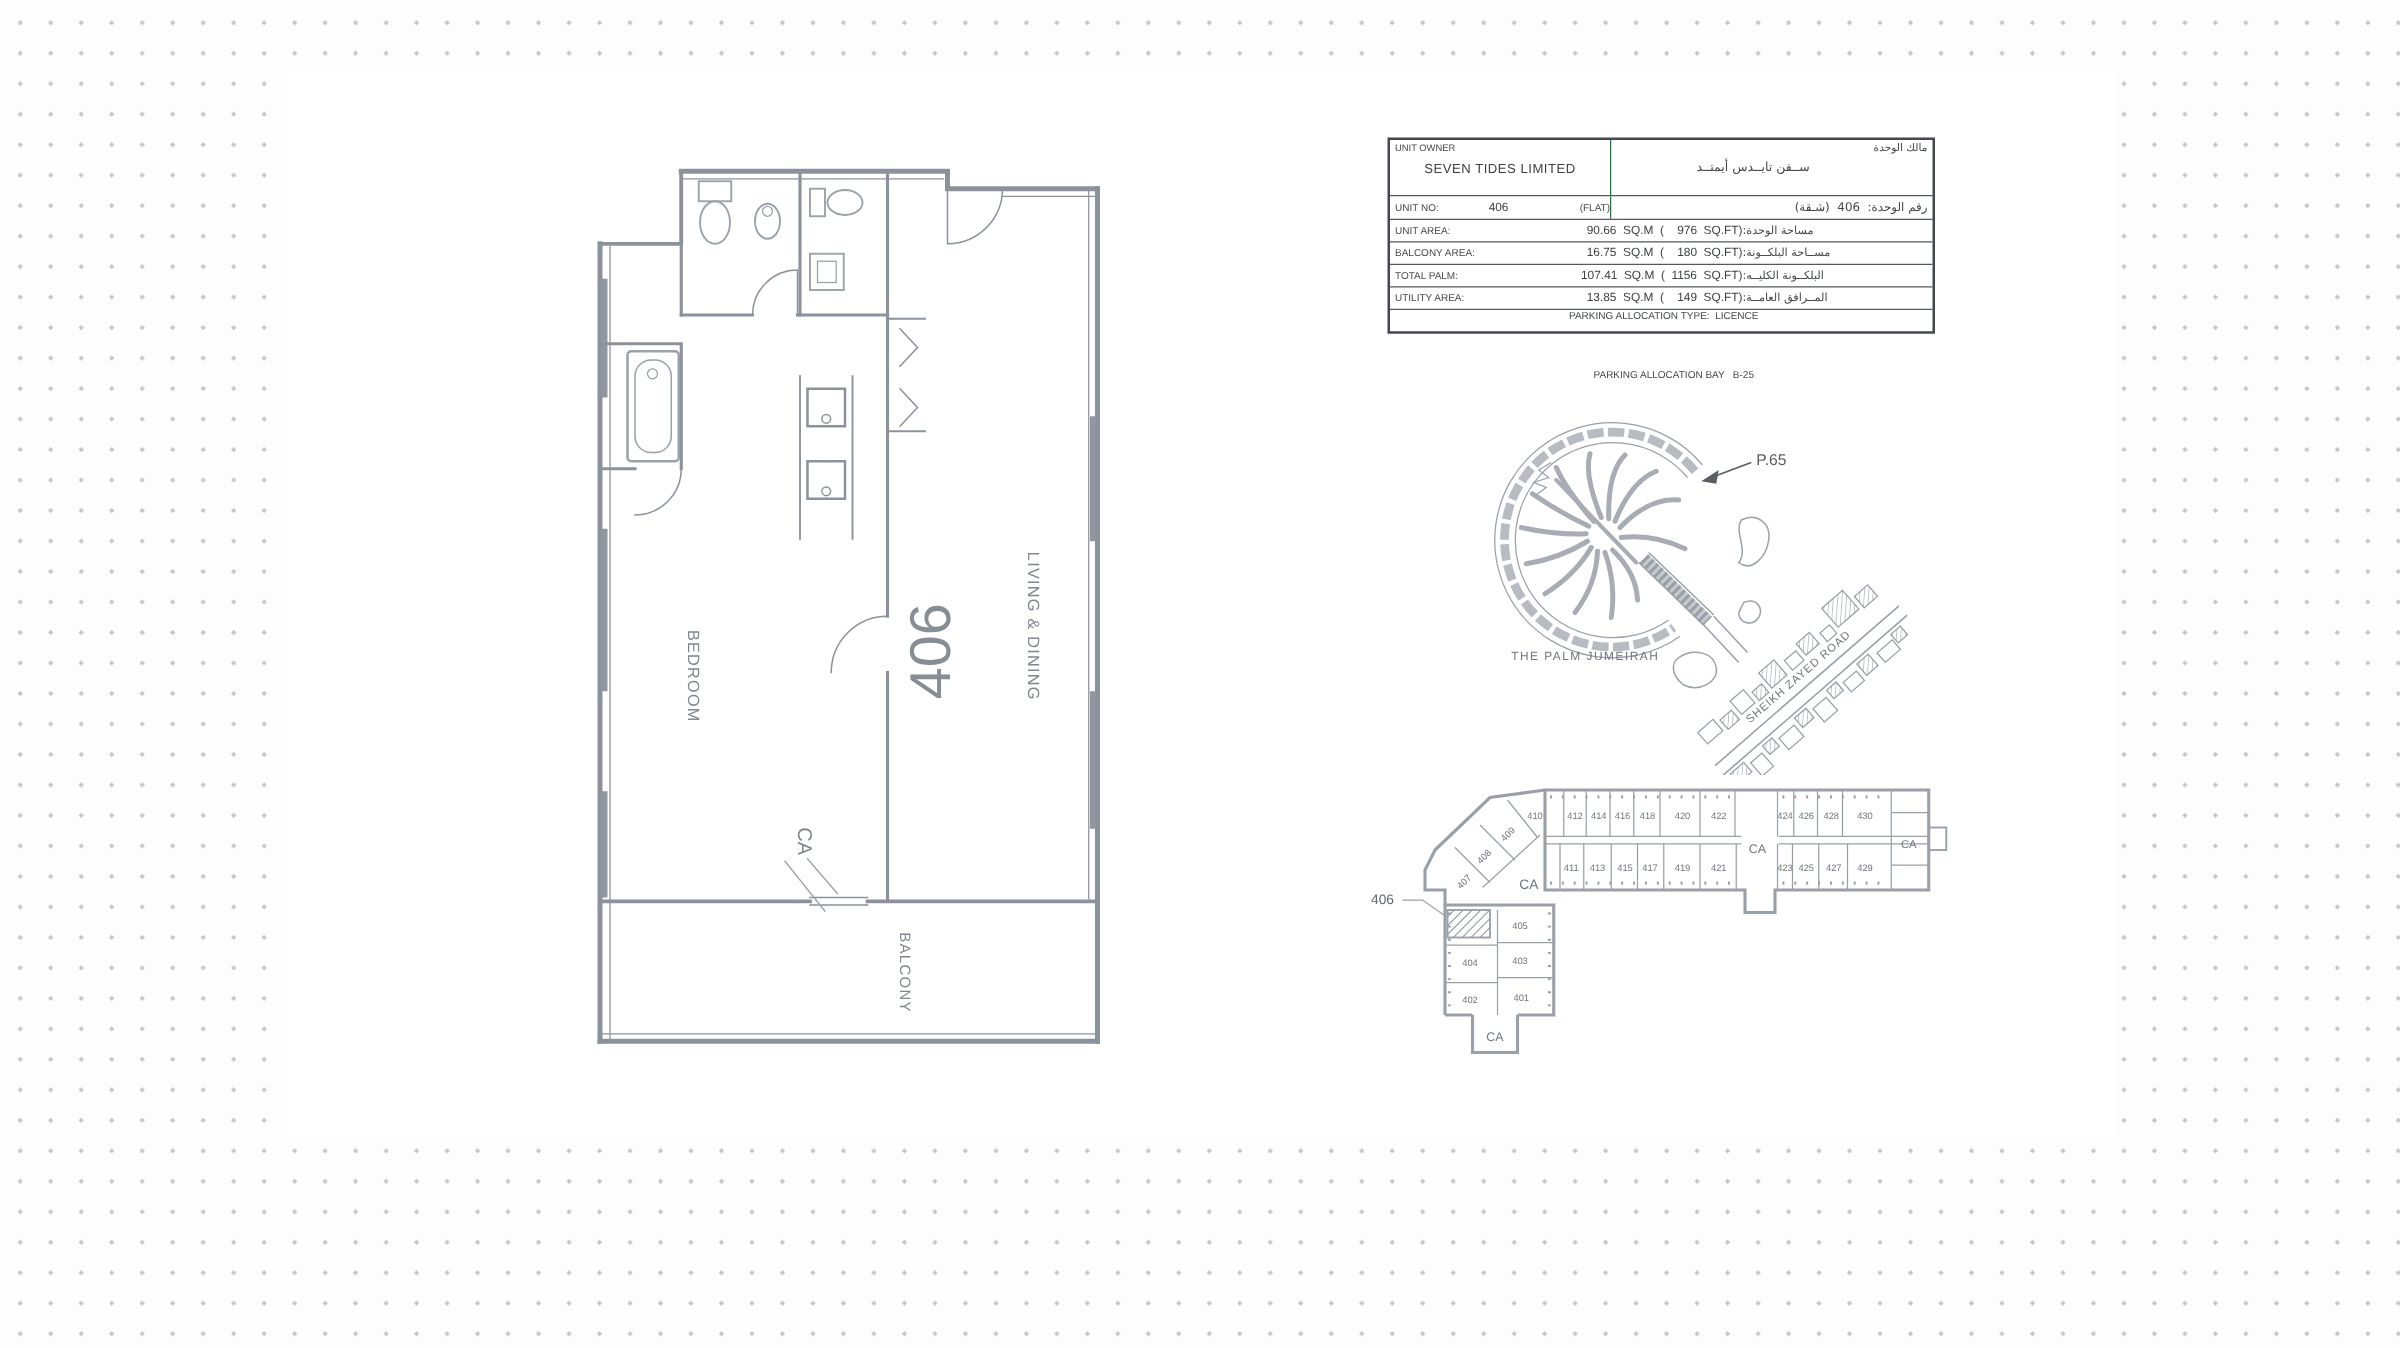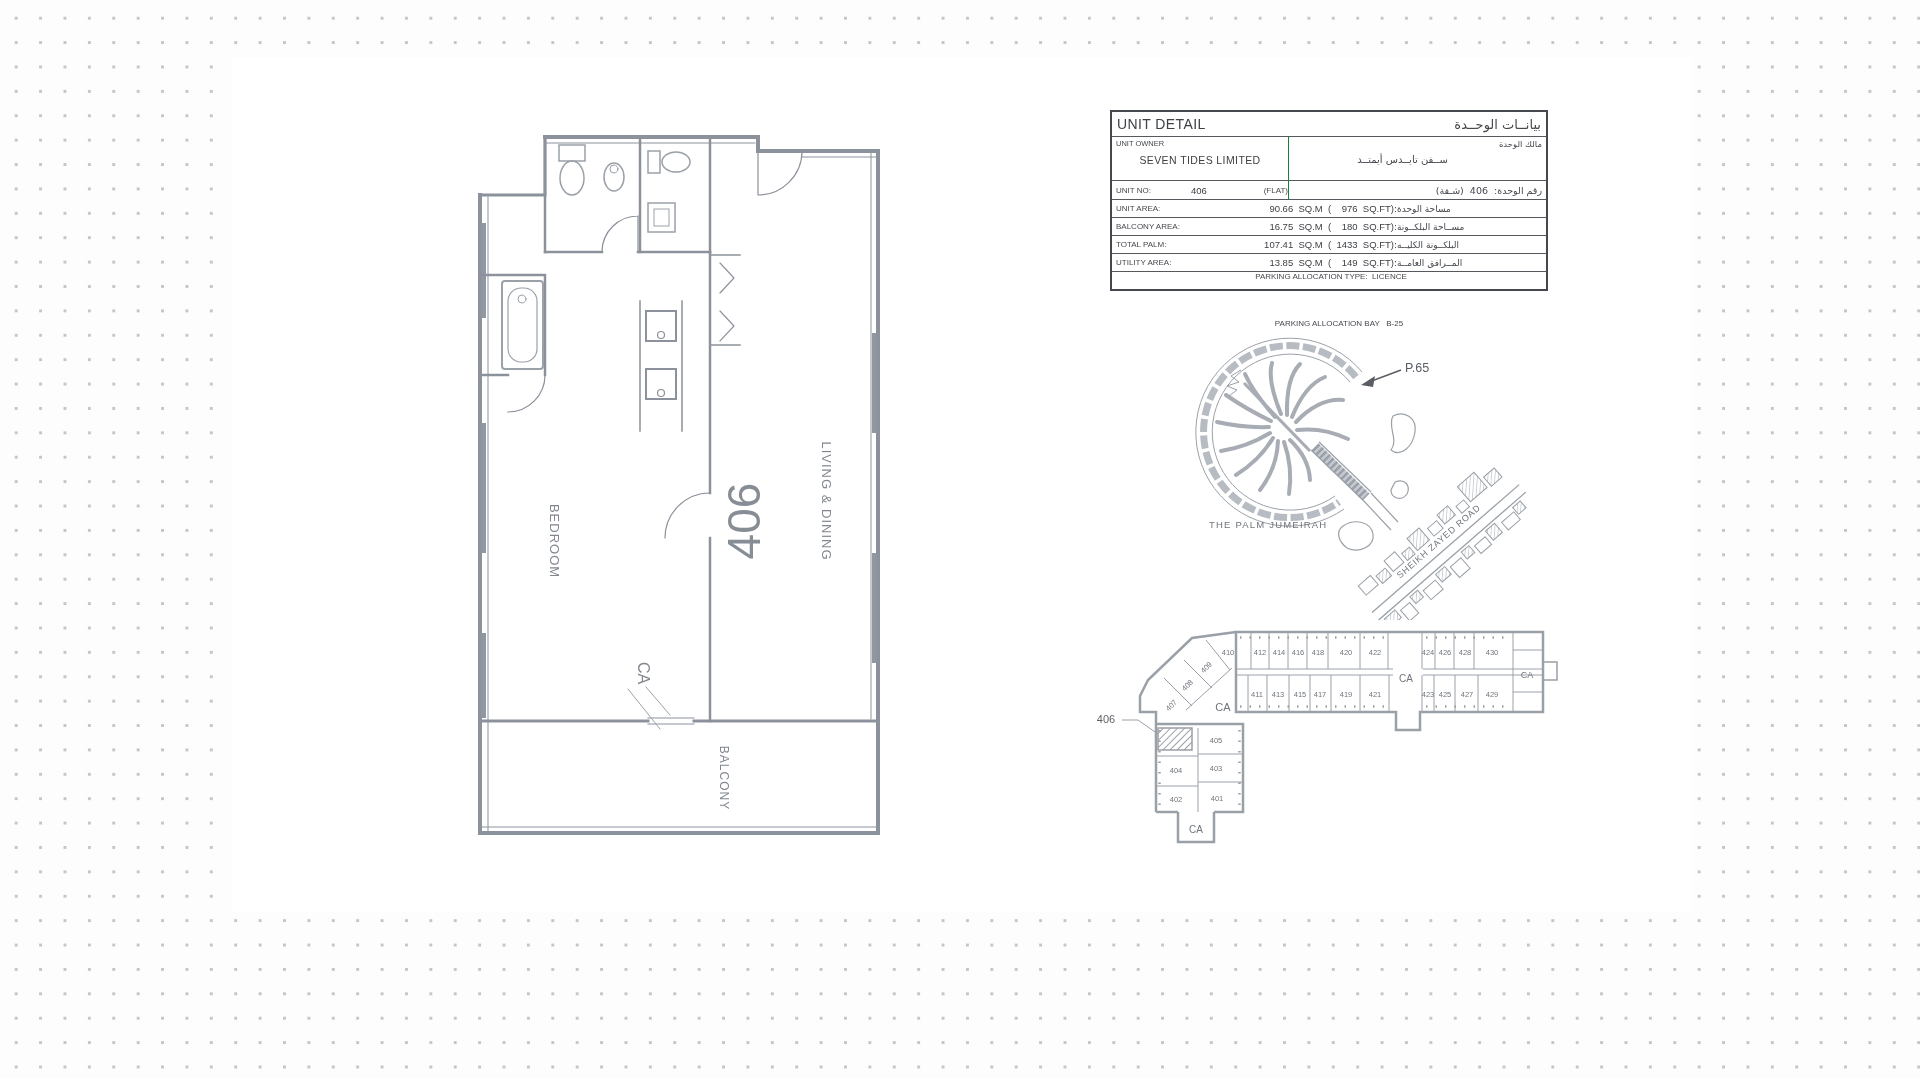--- a/index.html
+++ b/index.html
@@ -122,24 +122,20 @@
   <g stroke="none">
     <text class="plan-label" transform="translate(78,418) rotate(90)" text-anchor="middle" font-size="13" letter-spacing="1">BEDROOM</text>
     <text transform="translate(288,398) rotate(-90)" text-anchor="middle" font-size="46" fill="#878d95">406</text>
     <text class="plan-label" transform="translate(350,378) rotate(90)" text-anchor="middle" font-size="13" letter-spacing="1">LIVING &amp; DINING</text>
     <text class="plan-label" transform="translate(166,550) rotate(90)" text-anchor="middle" font-size="16">CA</text>
     <text class="plan-label" transform="translate(248,655) rotate(90)" text-anchor="middle" font-size="12" letter-spacing="1">BALCONY</text>
   </g>
 </svg>
 
 <div class="udt">
-  <div class="t-row r-title">
-    <span class="title-en">UNIT DETAIL</span>
-    <span class="title-ar" dir="rtl">بيانــات الوحــدة</span>
-  </div>
   <div class="t-row r-owner">
     <div class="cell-l">
       <span class="owner-lab">UNIT OWNER</span>
       <div class="owner-name">SEVEN TIDES LIMITED</div>
     </div>
     <div class="cell-r">
       <span class="owner-lab-ar" dir="rtl">مالك الوحدة</span>
       <div class="owner-name-ar" dir="rtl">ســفن تايــدس أيمتــد</div>
     </div>
   </div>
@@ -160,21 +156,21 @@
     <span class="area-val"> 90.66  SQ.M  (    976  SQ.FT)</span>
     <span class="area-ar" dir="rtl">مساحة الوحدة:</span>
   </div>
   <div class="t-row r-area">
     <span class="area-lab">BALCONY AREA:</span>
     <span class="area-val"> 16.75  SQ.M  (    180  SQ.FT)</span>
     <span class="area-ar" dir="rtl">مســاحة البلكــونة:</span>
   </div>
   <div class="t-row r-area">
     <span class="area-lab">TOTAL PALM:</span>
-    <span class="area-val">107.41  SQ.M  (  1433  SQ.FT)</span>
+    <span class="area-val">107.41  SQ.M  (  1156  SQ.FT)</span>
     <span class="area-ar" dir="rtl">البلكــونة الكليــه:</span>
   </div>
   <div class="t-row r-area">
     <span class="area-lab">UTILITY AREA:</span>
     <span class="area-val"> 13.85  SQ.M  (    149  SQ.FT)</span>
     <span class="area-ar" dir="rtl">المــرافق العامــة:</span>
   </div>
   <div class="t-row r-park">
     <span style="white-space:pre;">PARKING ALLOCATION TYPE:  LICENCE</span>
     <span style="white-space:pre;margin-left:16px;">PARKING ALLOCATION BAY   B-25</span>

